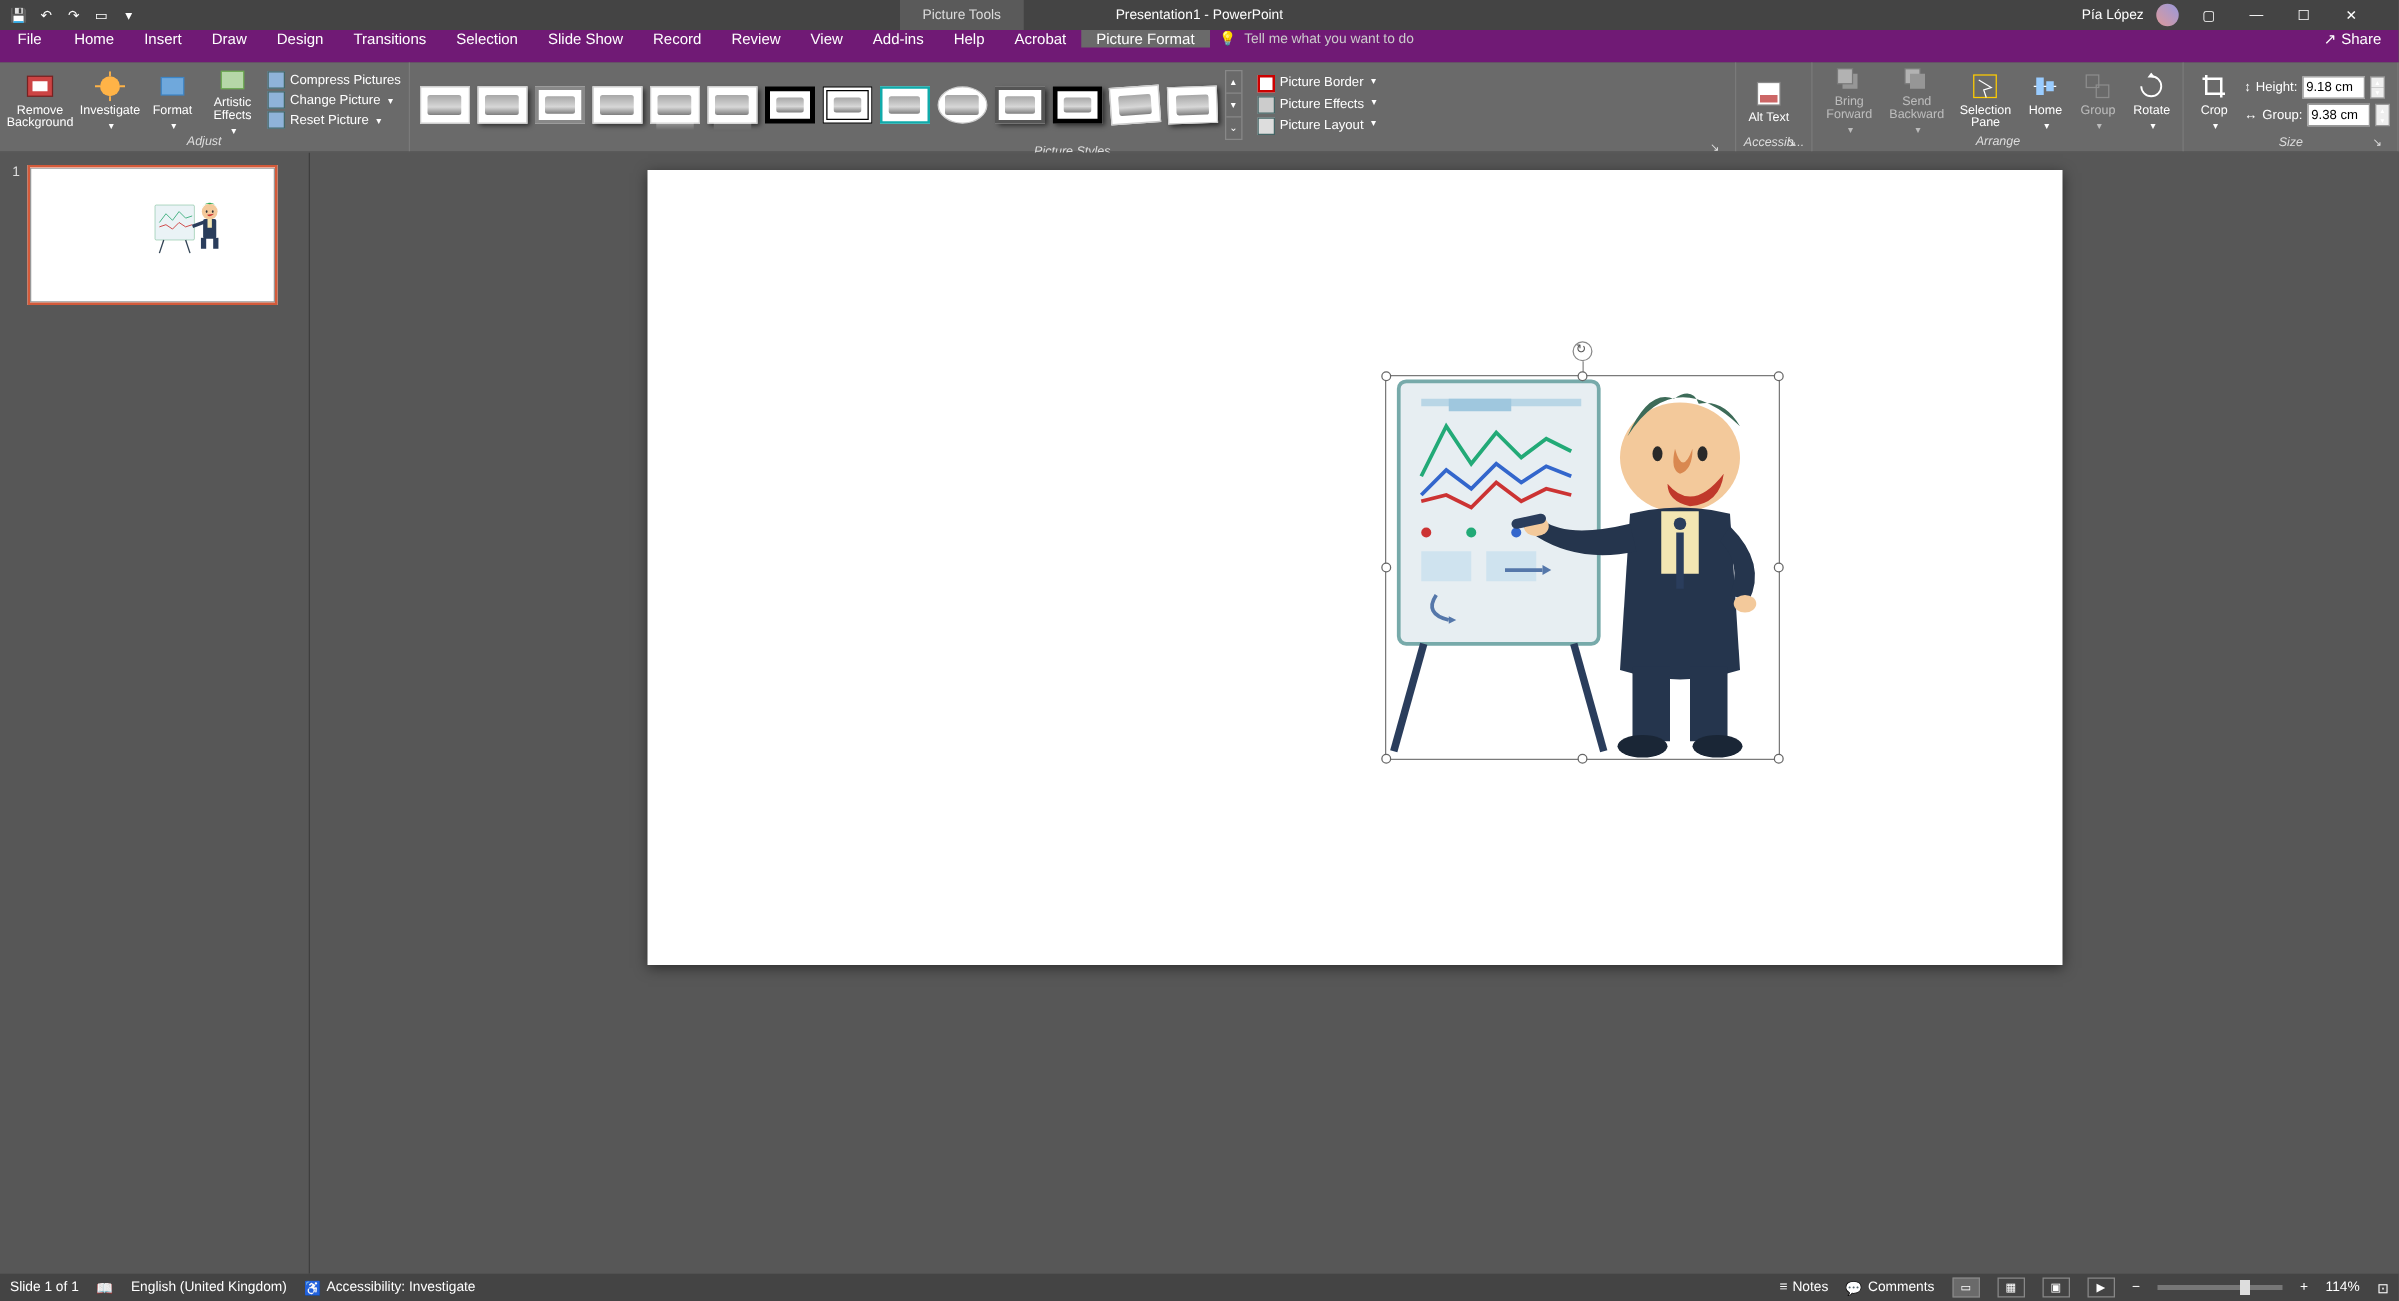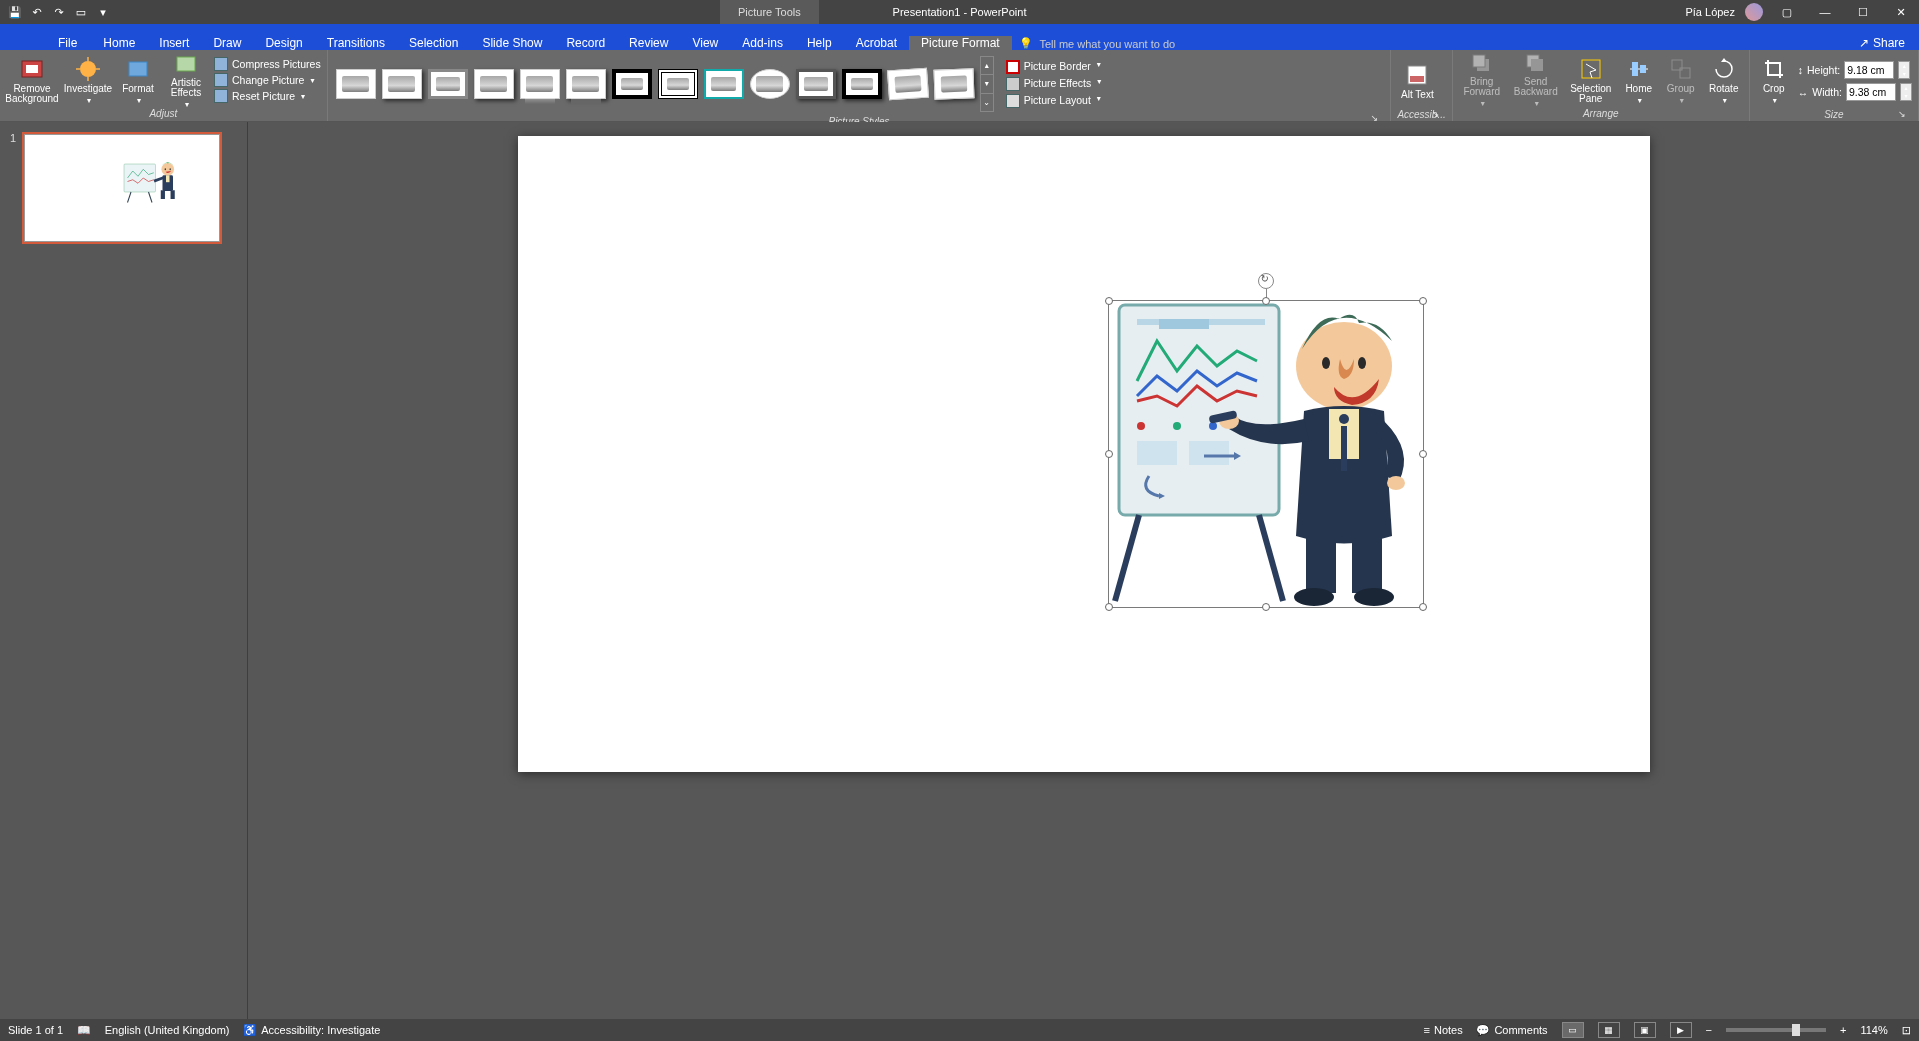--- a/index.html
+++ b/index.html
@@ -4,26 +4,26 @@
 <style>
 * { margin: 0; padding: 0; box-sizing: border-box; font-family: "Segoe UI", Arial, sans-serif; }
 body { width: 1919px; height: 1041px; background: #575757; overflow: hidden; display: flex; flex-direction: column; }
 
 
 .titlebar { height: 24px; background: #444; display: flex; align-items: center; color: #fff; font-size: 11px; position: relative; }
 .qat { display: flex; align-items: center; gap: 8px; padding-left: 8px; }
 .qat .qicon { width: 14px; height: 14px; display: flex; align-items: center; justify-content: center; cursor: pointer; }
 .title-center { position: absolute; left: 50%; transform: translateX(-50%); }
 .tool-tab { position: absolute; left: 720px; top: 0; height: 24px; background: #5a5a5a; padding: 0 18px; display: flex; align-items: center; font-size: 11px; color: #ddd; }
-.title-right { position: absolute; right: 0; display: flex; align-items: center; gap: 10px; padding-right: 4px; }
+.title-right { position: absolute; right: 0; display: flex; align-items: center; gap: 10px; padding-right: 24px; }
 .avatar { width: 18px; height: 18px; border-radius: 50%; background: linear-gradient(45deg,#d99,#99d); }
 .win-btn { width: 28px; height: 24px; display: flex; align-items: center; justify-content: center; cursor: pointer; }
 
 
-.menubar { height: 26px; background: #1d4ed8; display: flex; align-items: flex-end; color: #fff; font-size: 12px; padding-left: 44px; }
+.menubar { height: 26px; background: #701a75; display: flex; align-items: flex-start; color: #fff; font-size: 12px; }
 .menubar .tab { padding: 0 12px; display: flex; align-items: center; cursor: pointer; }
 .menubar .tab.file { padding: 0 14px; }
 .menubar .tab.active { background: #6a6a6a; }
 .tell-me { display: flex; align-items: center; gap: 6px; margin-left: 8px; font-size: 11px; color: #ccc; }
 .share { margin-left: auto; display: flex; align-items: center; gap: 4px; padding-right: 14px; cursor: pointer; font-size: 12px; }
 
 
 .ribbon { height: 72px; background: #6a6a6a; display: flex; color: #fff; font-size: 10px; border-bottom: 1px solid #555; }
 .group { display: flex; flex-direction: column; border-right: 1px solid #7a7a7a; padding: 2px 6px 0 6px; }
 .group-body { flex: 1; display: flex; align-items: center; gap: 6px; }
@@ -349,21 +349,21 @@
           <span>↕</span>
           <span>Height:</span>
           <input value="9.18 cm" style="">
           <div class="spinner">
               <span>▴</span>
               <span>▾</span>
             </div>
         </div>
         <div class="size-row">
           <span>↔</span>
-          <span>Width:</span>
+          <span>Group:</span>
           <input value="9.38 cm" style="">
           <div class="spinner">
               <span>▴</span>
               <span>▾</span>
             </div>
         </div>
       </div>
     </div>
     <div class="group-label">Size</div>
     <span class="launcher">↘</span>

